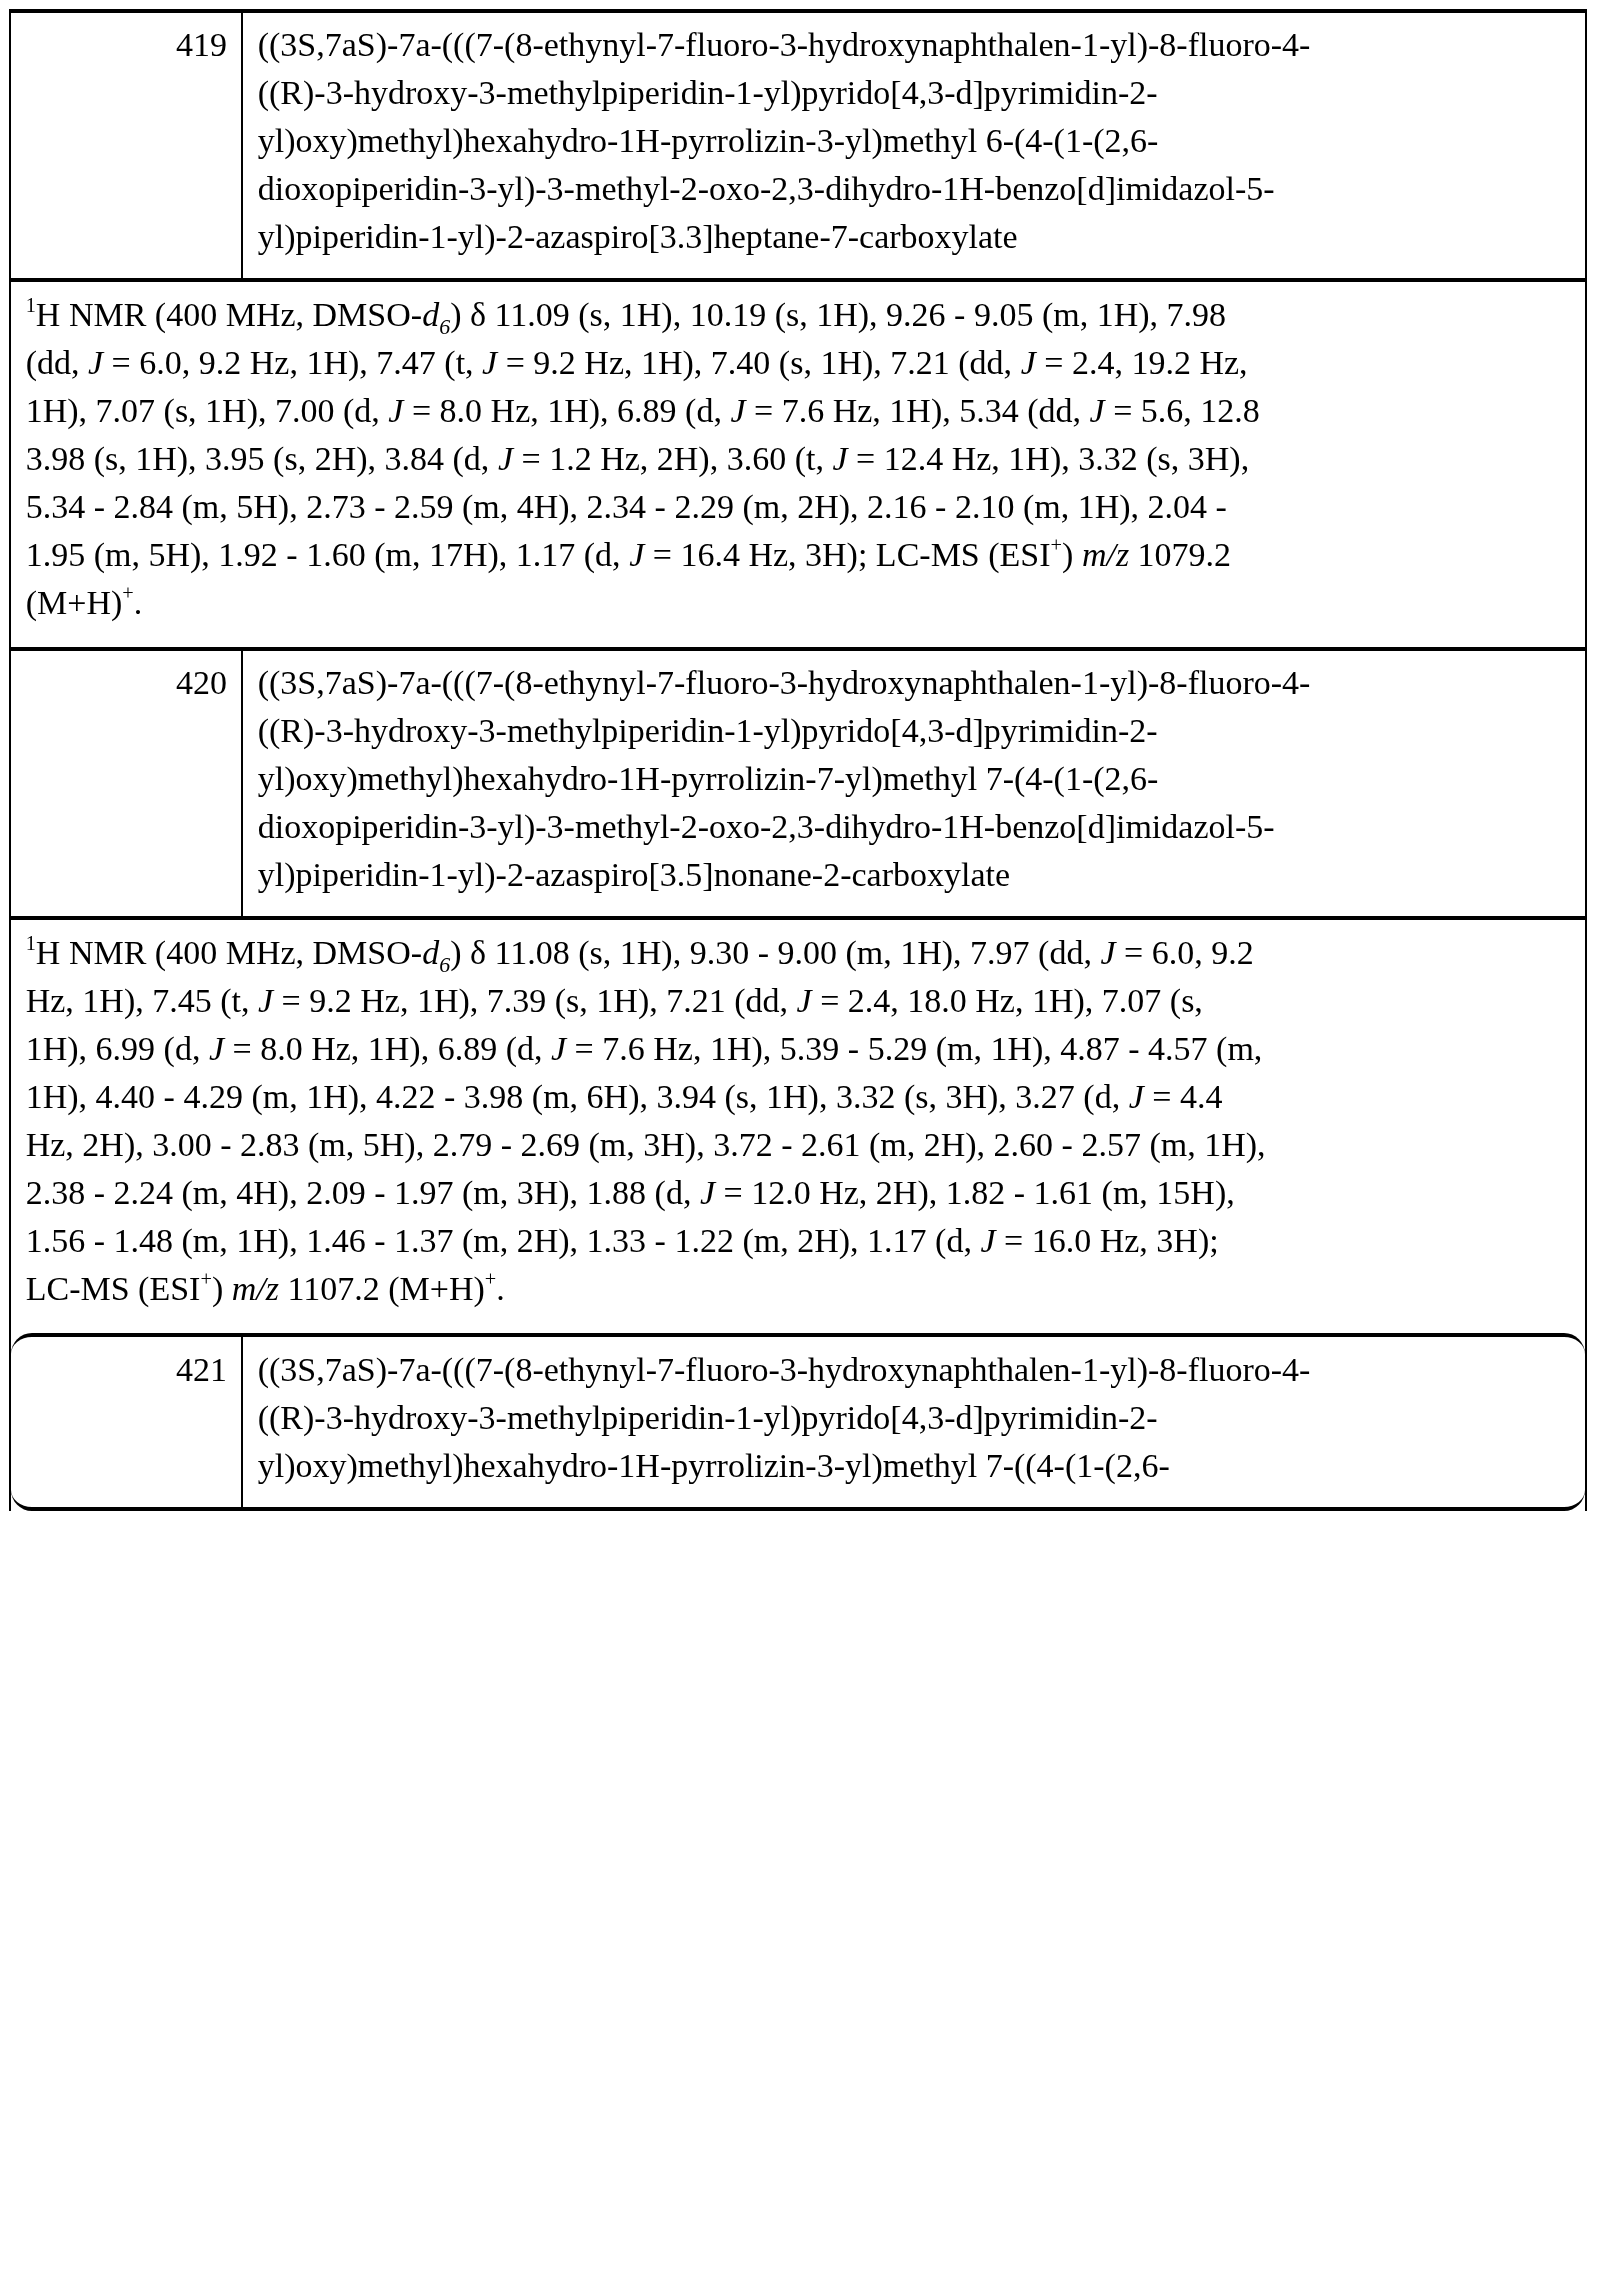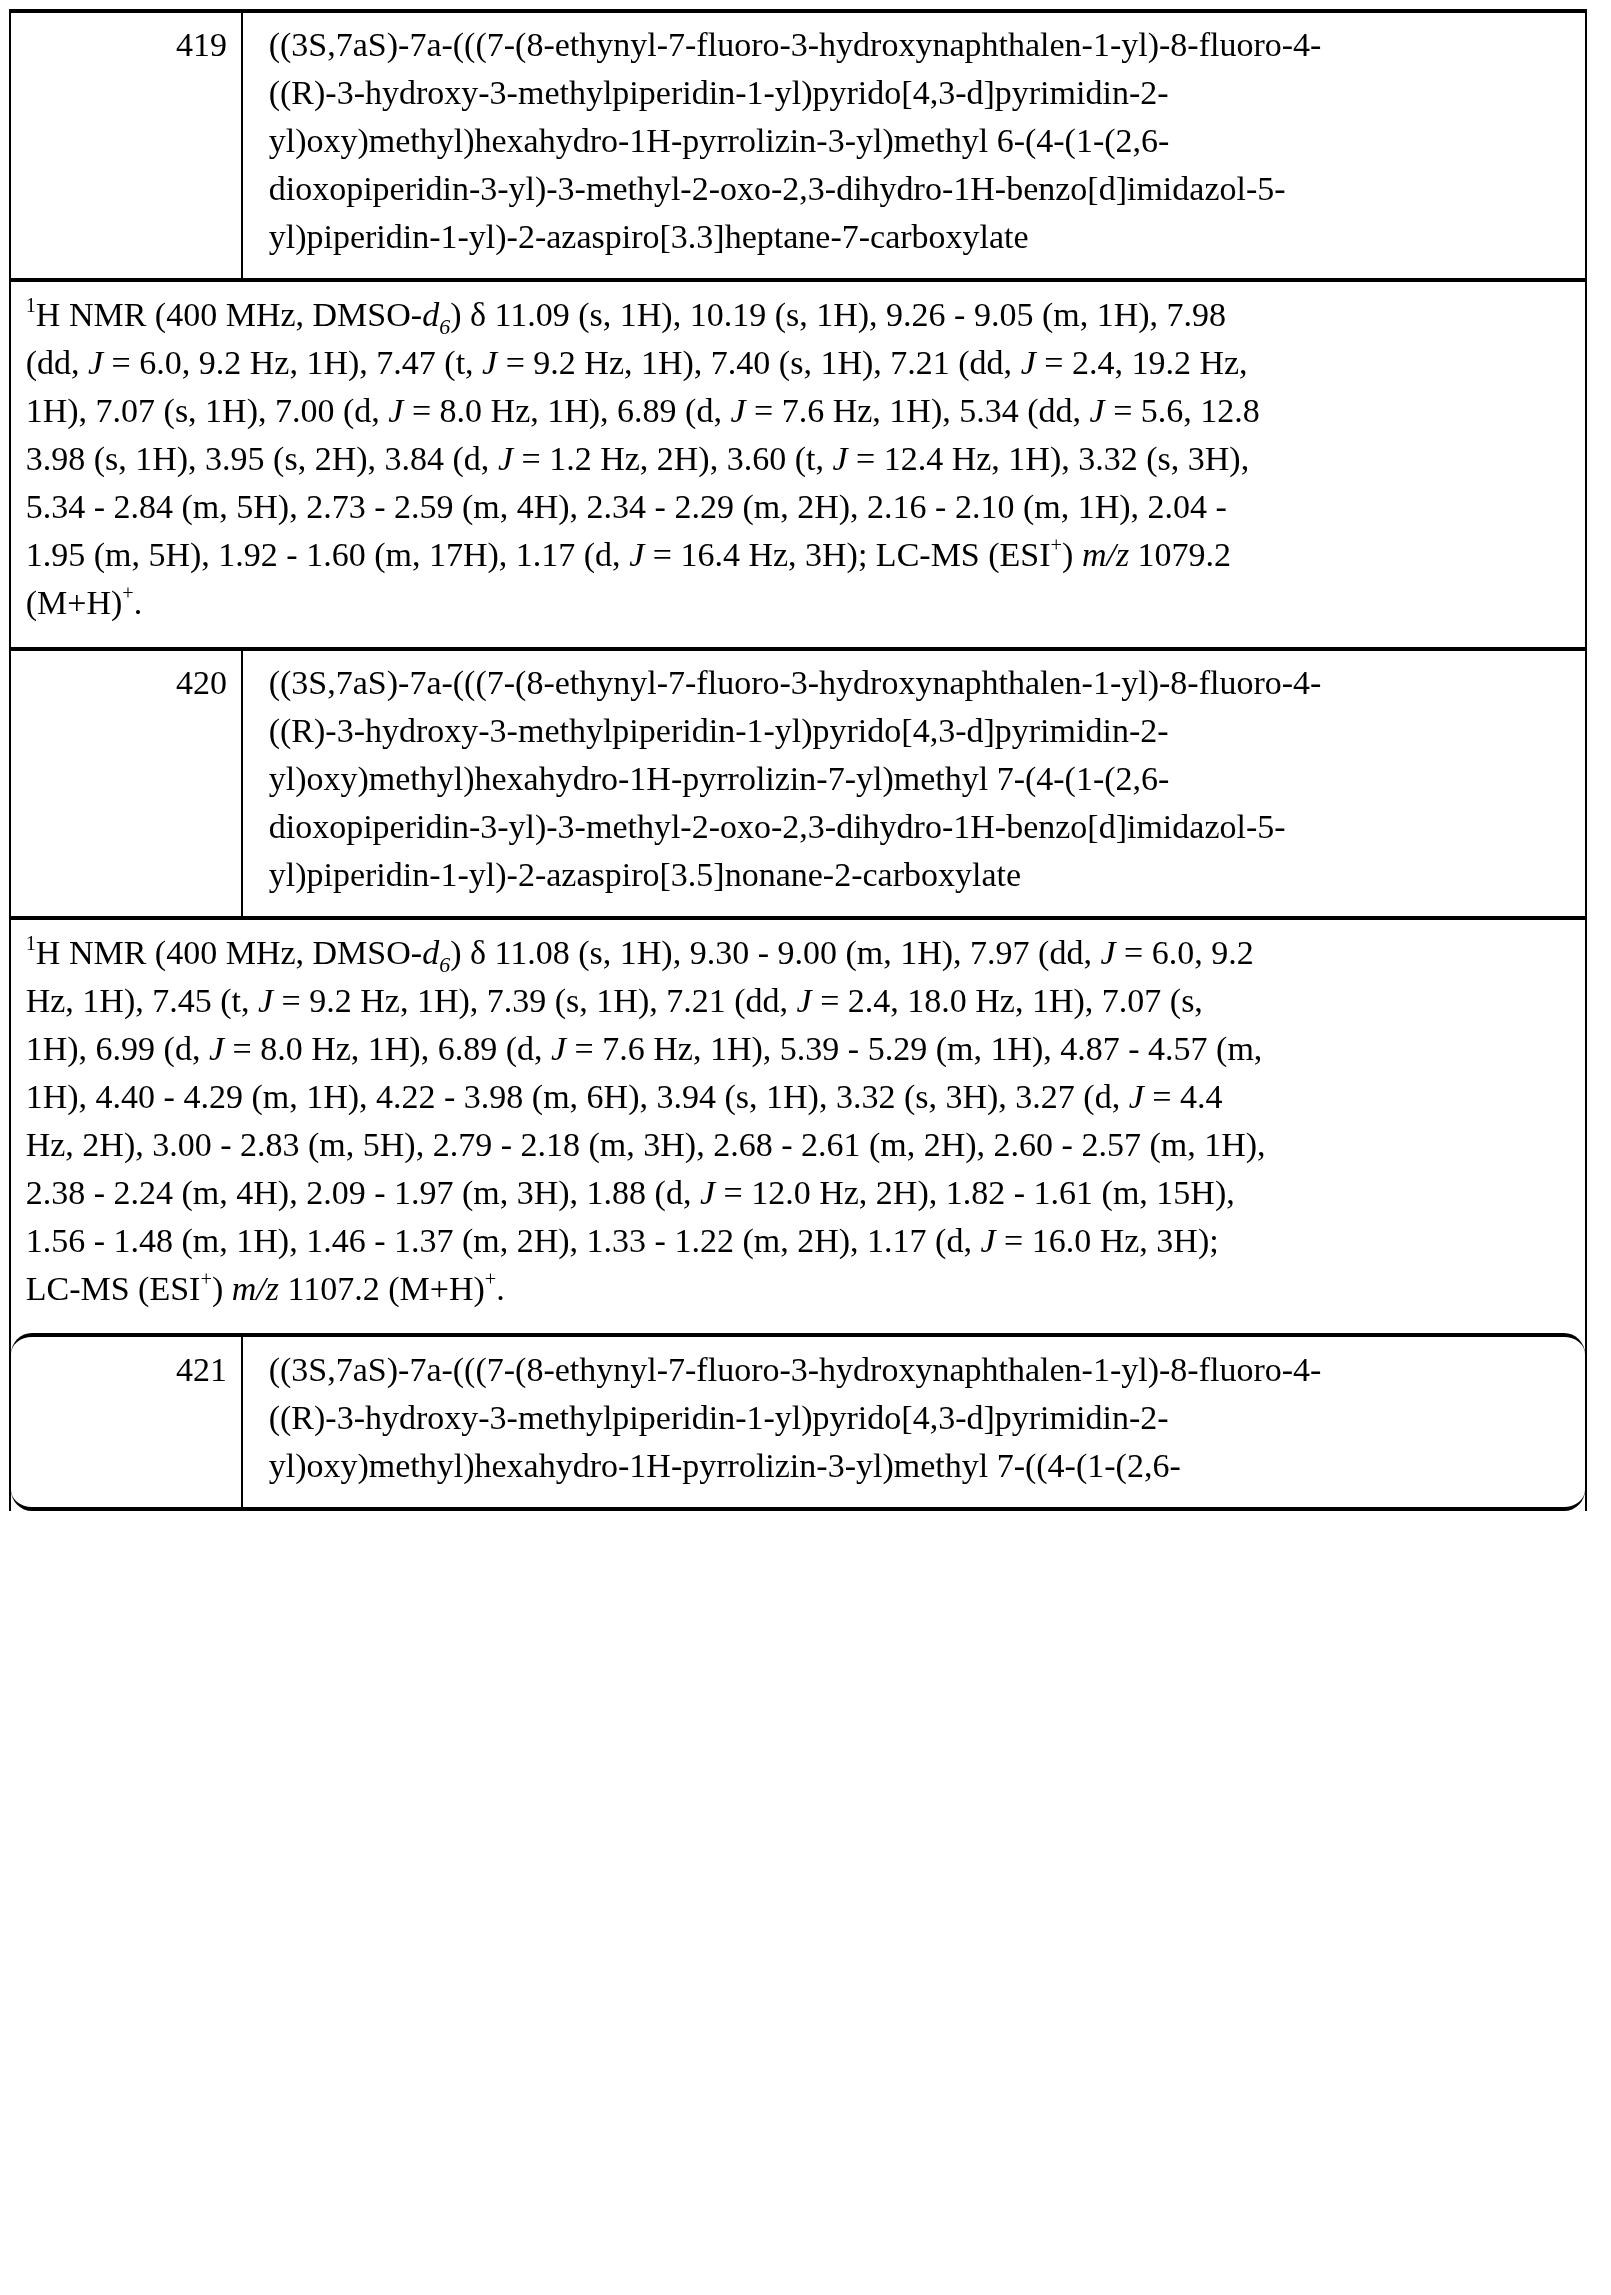--- a/index.html
+++ b/index.html
@@ -25,21 +25,20 @@
       border-right: 2.5px solid #000;
     }
     .row-full {
       border-top: 4.2px solid #000;
       padding: 8.5px 15.2px 20.3px 15.2px;
       line-height: 48px;
     }
     .row-split {
       border-top: 4.2px solid #000;
       display: flex;
-      gap: 11px;
     }
     .row-split.last {
       border-bottom: 4.2px solid #000;
       border-radius: 21px;
     }
     .num-cell {
       width: 232px;
       flex: 0 0 232px;
       border-right: 2.5px solid #000;
       text-align: right;
@@ -102,21 +101,21 @@
       <span class="name-line">yl)oxy)methyl)hexahydro-1H-pyrrolizin-7-yl)methyl 7-(4-(1-(2,6-</span>
       <span class="name-line">dioxopiperidin-3-yl)-3-methyl-2-oxo-2,3-dihydro-1H-benzo[d]imidazol-5-</span>
       <span class="name-line">yl)piperidin-1-yl)-2-azaspiro[3.5]nonane-2-carboxylate</span>
     </div>
   </div>
   <div class="row-full">
     <span class="nmr-line"><sup>1</sup>H NMR (400 MHz, DMSO-<i>d<sub>6</sub></i>) δ 11.08 (s, 1H), 9.30 - 9.00 (m, 1H), 7.97 (dd, <i>J</i> = 6.0, 9.2</span>
     <span class="nmr-line">Hz, 1H), 7.45 (t, <i>J</i> = 9.2 Hz, 1H), 7.39 (s, 1H), 7.21 (dd, <i>J</i> = 2.4, 18.0 Hz, 1H), 7.07 (s,</span>
     <span class="nmr-line">1H), 6.99 (d, <i>J</i> = 8.0 Hz, 1H), 6.89 (d, <i>J</i> = 7.6 Hz, 1H), 5.39 - 5.29 (m, 1H), 4.87 - 4.57 (m,</span>
     <span class="nmr-line">1H), 4.40 - 4.29 (m, 1H), 4.22 - 3.98 (m, 6H), 3.94 (s, 1H), 3.32 (s, 3H), 3.27 (d, <i>J</i> = 4.4</span>
-    <span class="nmr-line">Hz, 2H), 3.00 - 2.83 (m, 5H), 2.79 - 2.18 (m, 3H), 2.68 - 2.61 (m, 2H), 2.60 - 2.57 (m, 1H),</span>
+    <span class="nmr-line">Hz, 2H), 3.00 - 2.83 (m, 5H), 2.79 - 2.69 (m, 3H), 3.72 - 2.61 (m, 2H), 2.60 - 2.57 (m, 1H),</span>
     <span class="nmr-line">2.38 - 2.24 (m, 4H), 2.09 - 1.97 (m, 3H), 1.88 (d, <i>J</i> = 12.0 Hz, 2H), 1.82 - 1.61 (m, 15H),</span>
     <span class="nmr-line">1.56 - 1.48 (m, 1H), 1.46 - 1.37 (m, 2H), 1.33 - 1.22 (m, 2H), 1.17 (d, <i>J</i> = 16.0 Hz, 3H);</span>
     <span class="nmr-line">LC-MS (ESI<sup>+</sup>) <i>m/z</i> <span>1107.2</span> (M+H)<sup>+</sup>.</span>
   </div>
 
   <div class="row-split last">
     <div class="num-cell">421</div>
     <div class="name-cell">
       <span class="name-line">((3S,7aS)-7a-(((7-(8-ethynyl-7-fluoro-3-hydroxynaphthalen-1-yl)-8-fluoro-4-</span>
       <span class="name-line">((R)-3-hydroxy-3-methylpiperidin-1-yl)pyrido[4,3-d]pyrimidin-2-</span>

